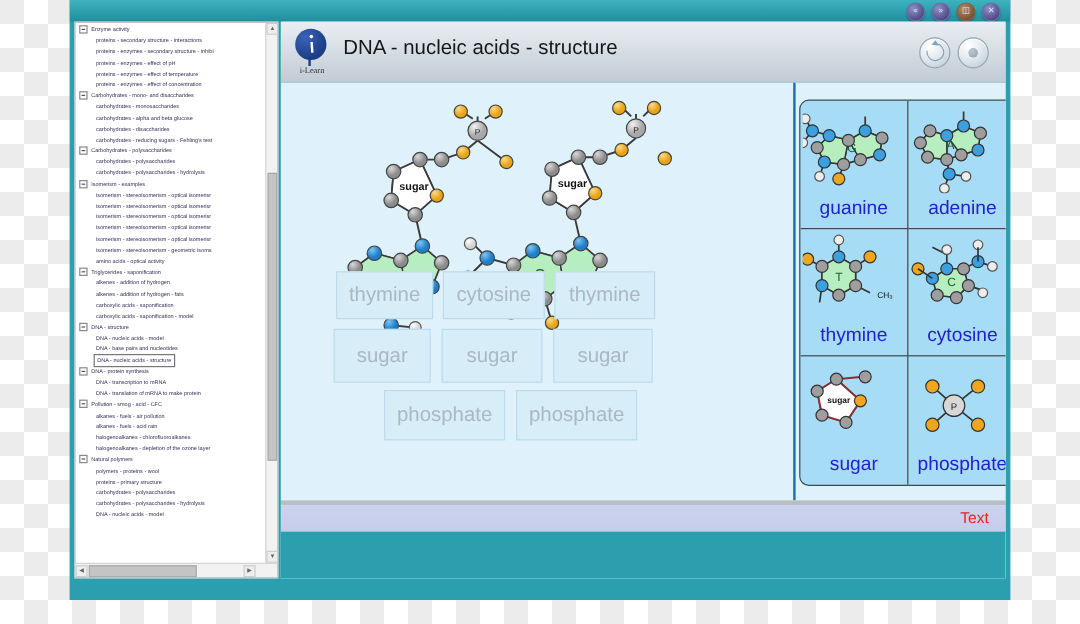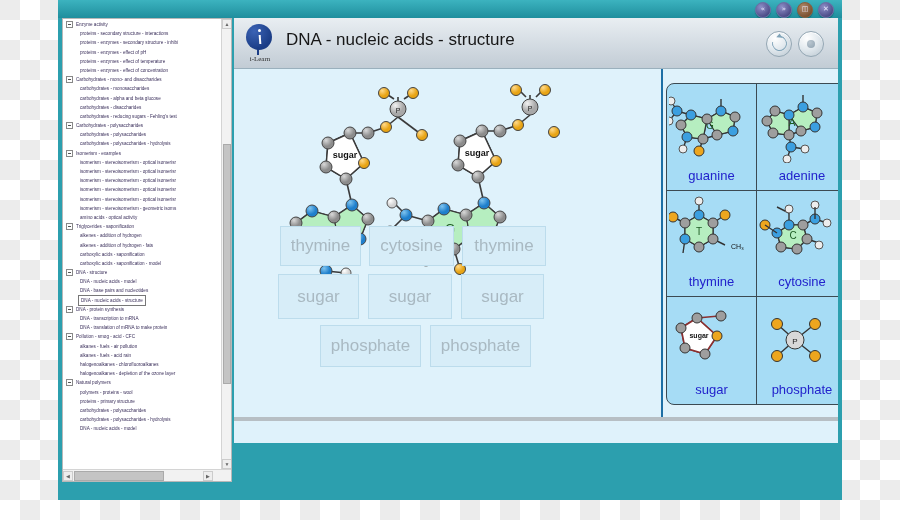--- a/index.html
+++ b/index.html
@@ -191,21 +191,21 @@
     display:flex;flex-direction:column;align-items:center;justify-content:flex-end;
     padding-bottom:7px;
     cursor:pointer;
   }
   .refcell:nth-child(2n){border-right:none;}
   .refcell:nth-child(n+5){border-bottom:none;}
   .refcell .mol{
     flex:1;width:100%;display:flex;align-items:center;justify-content:center;
   }
   .refcell .cap{
-    font-size:13px;color:#2222cc;font-family:"Liberation Sans", sans-serif;
+    font-size:16px;color:#2222cc;font-family:"Liberation Sans", sans-serif;
   }
 
   
   #footerGray{
     position:absolute;left:0;top:399px;width:604px;height:4px;background:#b7bfc4;
   }
   #footerBar{
     position:absolute;left:0;top:403px;width:604px;height:22px;
     background:linear-gradient(to bottom,#ccd3f0 0%,#c6cdeb 100%);
   }
@@ -697,15 +697,18 @@
               <circle cx="56" cy="46" r="5.5" fill="#eda61e" stroke="#333"></circle>
             </svg>
           </div>
           <div class="cap">phosphate</div>
         </div>
 
       </div>
     </div>
 
     <div id="footerGray"></div>
+    <div id="footerBar">
+      <div id="footerText">Text</div>
+    </div>
     <div id="appBottomFill"></div>
   </div>
 </div>
 
 </body></html>

